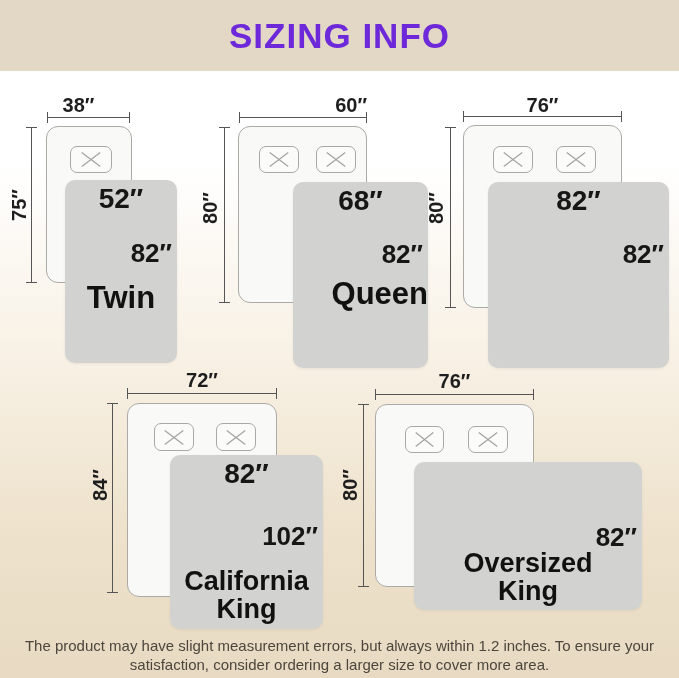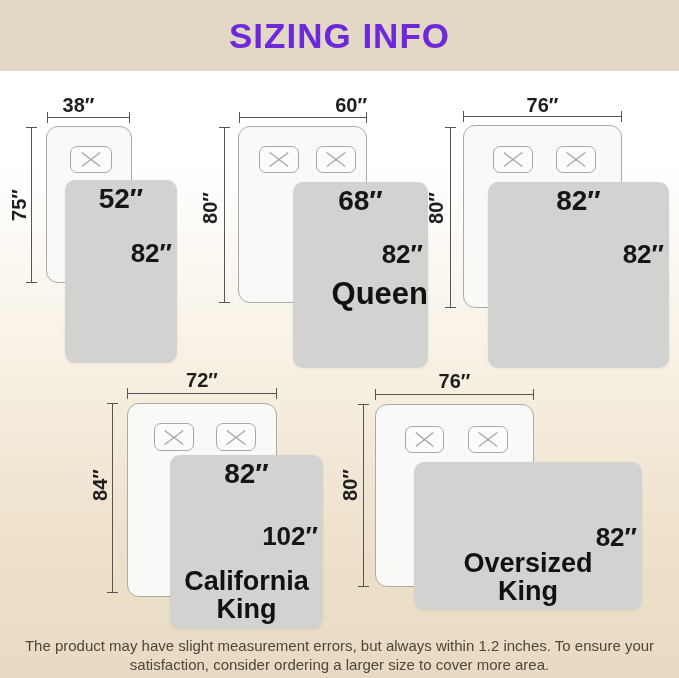--- a/index.html
+++ b/index.html
@@ -84,20 +84,21 @@
     <div class="bed" style="left:46px;top:31px;width:86px;height:157px;">
       <div class="pillow" style="left:23px;top:19px;width:42px;height:27px;">
         <svg viewBox="0 0 42 27">
             <path d="M11 6 L31 21 M31 6 L11 21" stroke="#a3a39f" stroke-width="1.3" fill="none"></path>
           </svg>
       </div>
     </div>
     <div class="blanket" style="left:65px;top:85px;width:112px;height:183px;">
       <div class="blanket-top-label" style="top:3px;">52″</div>
       <div class="blanket-side-label" style="top:58px;">82″</div>
+      <div class="blanket-name" style="top:100px;">Twin</div>
     </div>
   </div>
 
   <div class="diagram" style="left:200px;top:95px;width:225px;height:280px;">
     <div class="dim-label" style="left:39px;top:0px;width:128px;text-align:right;">60″</div>
     <div class="hdim" style="left:39px;top:22px;width:128px;height:0;"></div>
     <div class="vdim" style="left:24px;top:32px;width:0;height:176px;"></div>
     <div class="dim-label vlabel" style="left:-12px;top:103px;">80″</div>
     <div class="bed" style="left:38px;top:31px;width:129px;height:177px;">
       <div class="pillow" style="left:20px;top:19px;width:40px;height:27px;">

